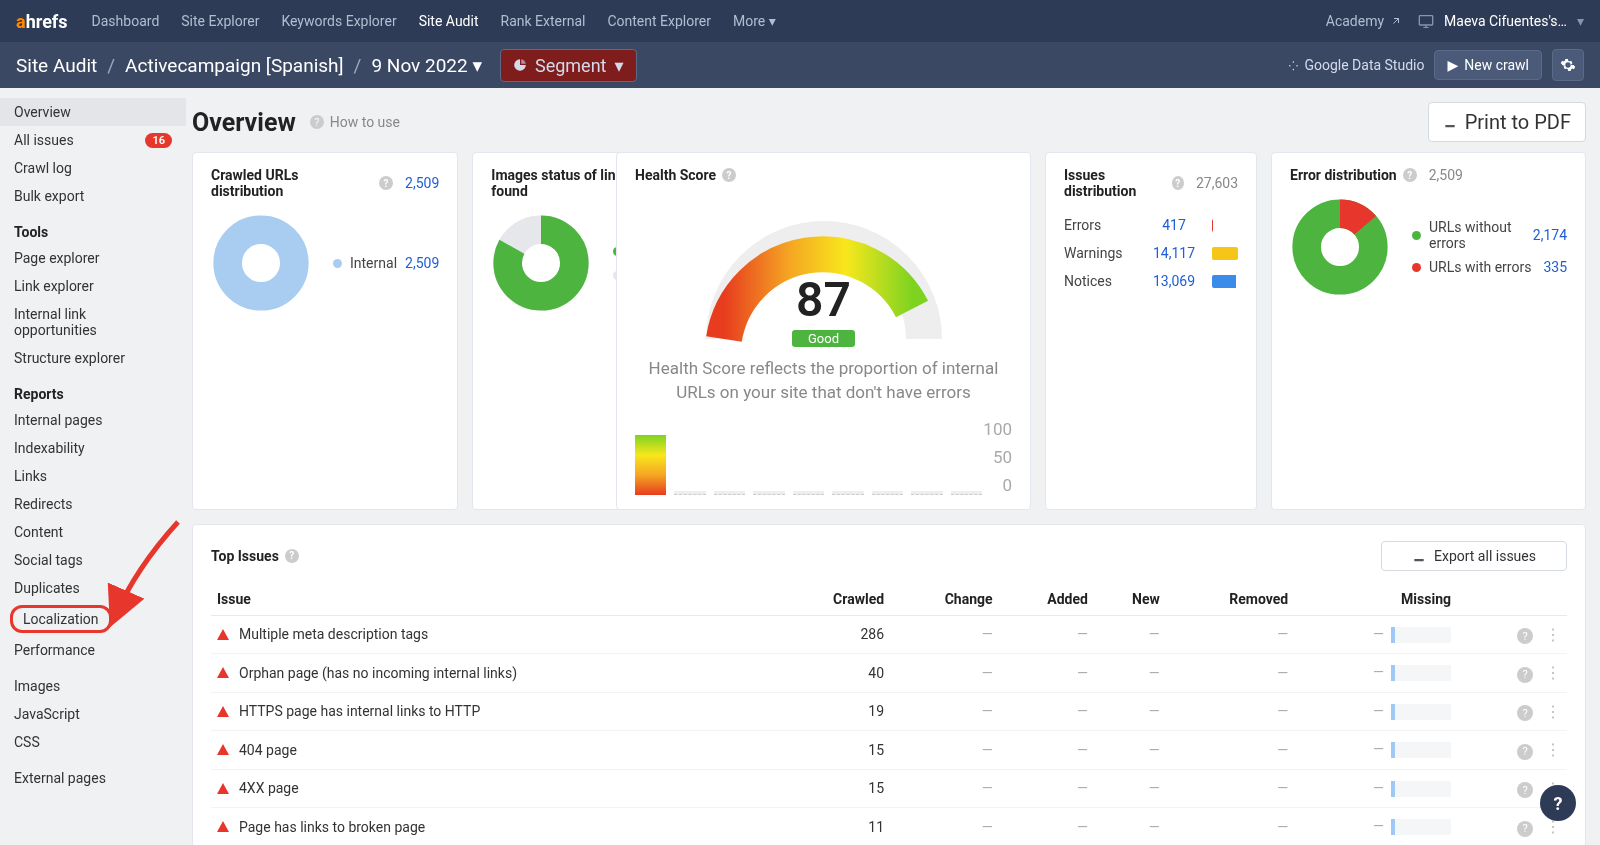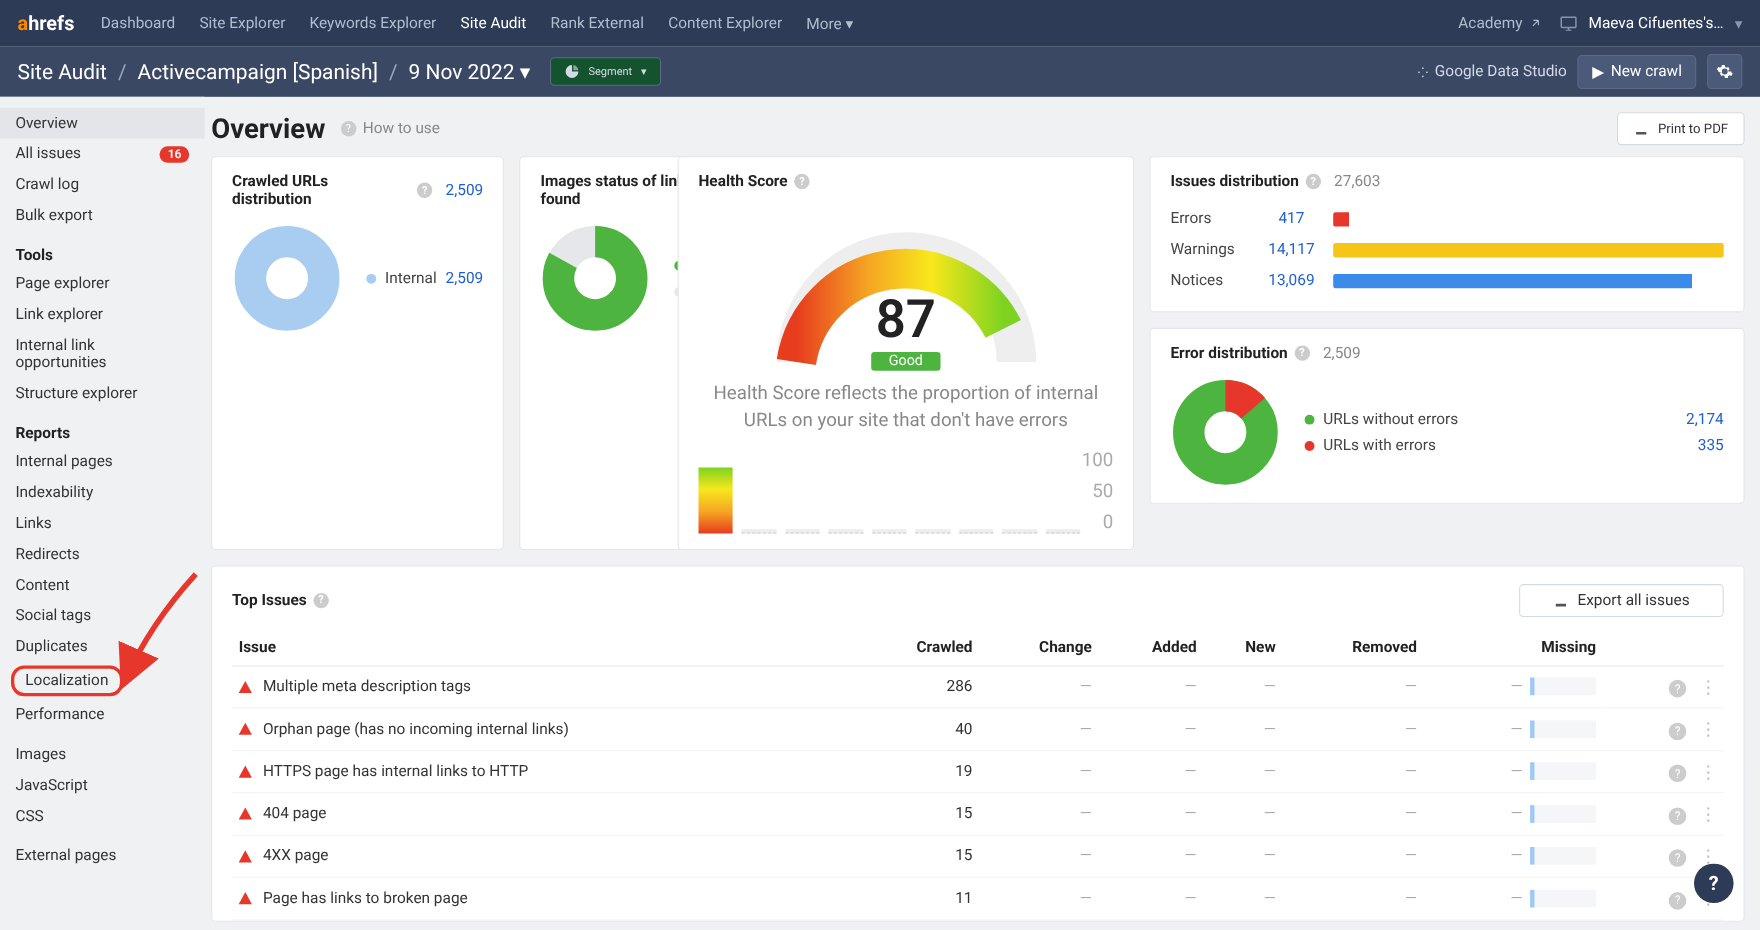--- a/index.html
+++ b/index.html
@@ -8,37 +8,37 @@
 .logo{font-weight:700;font-size:18px}.logo .a{color:#ff8800}.logo .rest{color:#fff}
 .nav{display:flex;gap:22px;margin-left:24px;font-size:14px}
 .nav-item{color:#b3bdd0;cursor:pointer}
 .nav-item.active{color:#fff}
 .topbar-right{margin-left:auto;display:flex;align-items:center;gap:16px}
 .academy{color:#b3bdd0;display:flex;align-items:center;gap:6px}
 .user{display:flex;align-items:center;gap:10px;color:#fff}
 .subbar{background:#3a4864;height:46px;display:flex;align-items:center;padding:0 16px;color:#fff}
 .breadcrumb{font-size:19px;display:flex;align-items:center;gap:10px}
 .breadcrumb .sep{color:#9aa7c1}
-.seg-btn{margin-left:18px;background:#14532d;border:1px solid #5a6a88;color:#d3dbea;padding:5px 12px;border-radius:4px;display:flex;align-items:center;gap:8px;cursor:pointer;font-size:10px}
+.seg-btn{margin-left:18px;background:#7f1d1d;border:1px solid #5a6a88;color:#d3dbea;padding:5px 12px;border-radius:4px;display:flex;align-items:center;gap:8px;cursor:pointer;font-size:18px}
 .subbar-right{margin-left:auto;display:flex;align-items:center;gap:10px}
 .link-gds{color:#d3dbea;font-size:14px;display:flex;align-items:center;gap:6px}
 .btn-newcrawl{background:#4a5a78;border:1px solid #5a6a88;color:#fff;padding:6px 12px;border-radius:4px;display:flex;align-items:center;gap:6px;cursor:pointer;font-size:14px}
 .btn-icon-sq{background:#4a5a78;border:1px solid #5a6a88;color:#fff;width:32px;height:32px;border-radius:4px;display:flex;align-items:center;justify-content:center;cursor:pointer}
 .main{display:flex}
 .sidebar{width:186px;padding:10px 0 10px 0;background:#f0f1f3}
 .side-item{padding:6px 14px;color:#333;cursor:pointer;display:flex;align-items:center;justify-content:space-between;font-size:14px}
 .side-item.active{background:#e3e5e9}
 .side-head{padding:14px 14px 4px;font-weight:700;color:#222;font-size:14px}
 .badge{background:#e7372d;color:#fff;border-radius:9px;font-size:11px;padding:1px 7px;font-weight:600}
 .highlight{border:3px solid #e7372d;border-radius:12px;padding:3px 10px;display:inline-block;margin-left:10px}
 .content{flex:1;padding:14px 14px 0 6px}
 .page-head{display:flex;align-items:center;gap:14px;margin-bottom:10px}
 .page-title{font-size:25px;font-weight:700;color:#222}
 .howto{color:#888;font-size:14px;display:flex;align-items:center;gap:6px}
-.printbtn{margin-left:auto;background:#fff;border:1px solid #d5d9e0;padding:7px 14px;border-radius:4px;display:flex;align-items:center;gap:8px;cursor:pointer;font-size:12px}
+.printbtn{margin-left:auto;background:#fff;border:1px solid #d5d9e0;padding:7px 14px;border-radius:4px;display:flex;align-items:center;gap:8px;cursor:pointer;font-size:20px}
 .cards-row{display:flex;gap:14px;margin-bottom:14px}
 .card{background:#fff;border:1px solid #e3e6ec;border-radius:4px;padding:14px 18px}
 .card-title{font-weight:700;color:#222;display:flex;align-items:center;gap:6px}
 .card-title .count{color:#1e5fd6;font-weight:400;margin-left:6px}
 .helpdot{width:14px;height:14px;border-radius:50%;background:#ccc;color:#fff;font-size:10px;display:inline-flex;align-items:center;justify-content:center}
 .leftcol{display:flex;gap:14px;width:410px}
 .donut-row{display:flex;align-items:center;gap:22px;margin-top:14px}
 .legend{flex:1}
 .legend-row{display:flex;align-items:center;gap:8px;padding:4px 0;justify-content:space-between}
 .dot{width:9px;height:9px;border-radius:50%}
@@ -46,21 +46,21 @@
 .legend-val{color:#1e5fd6}
 .midcard{width:415px}
 .health-wrap{display:flex;flex-direction:column;align-items:center;margin-top:6px}
 .health-score{font-size:48px;font-weight:600;color:#222}
 .good-badge{background:#4db53f;color:#fff;padding:1px 16px;border-radius:3px;font-size:13px;margin-top:2px}
 .health-desc{color:#888;font-size:17px;text-align:center;margin-top:10px;line-height:1.4}
 .barchart{display:flex;align-items:flex-end;gap:8px;margin-top:20px;height:70px;position:relative;padding-right:30px}
 .barchart .bar{flex:1;background:#eee;height:4px;border-bottom:1px dashed #ccc}
 .barchart .bar.first{background:linear-gradient(to top,#e73c1e,#f5a623,#f8e71c,#7ed321);height:60px;border:none}
 .ylabels{position:absolute;right:0;top:-6px;height:76px;display:flex;flex-direction:column;justify-content:space-between;color:#aaa;font-size:17px;text-align:right}
-.rightcol{flex:1;display:flex;flex-direction:column;gap:14px}
+.rightcol{flex:1;display:flex;flex-direction:row;gap:14px}
 .issue-dist-row{display:flex;align-items:center;gap:10px;padding:6px 0}
 .issue-dist-row .lbl{width:72px;color:#444}
 .issue-dist-row .val{width:56px;text-align:center;color:#1e5fd6}
 .issue-dist-row .barbg{flex:1;height:13px;border-radius:2px}
 .topissues{background:#fff;border:1px solid #e3e6ec;border-radius:4px;padding:16px 18px 0}
 .ti-head{display:flex;align-items:center;margin-bottom:12px}
 .ti-title{font-weight:700;color:#222;display:flex;align-items:center;gap:6px}
 .exportbtn{margin-left:auto;background:#fff;border:1px solid #d5d9e0;padding:6px 30px;border-radius:4px;display:flex;align-items:center;gap:8px;cursor:pointer;font-size:14px}
 table{width:100%;border-collapse:collapse}
 th{text-align:right;color:#222;font-weight:700;padding:8px 6px;border-bottom:1px solid #e6e9ee;font-size:14px}

